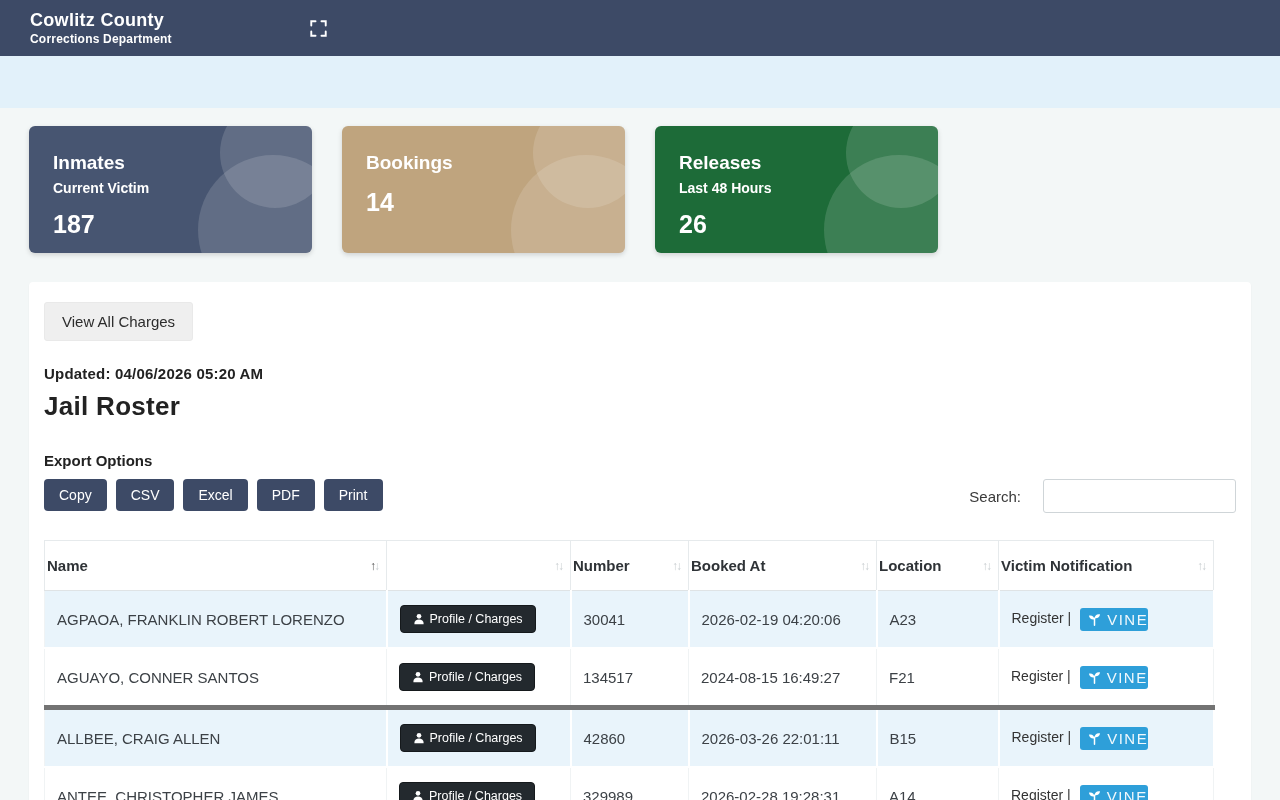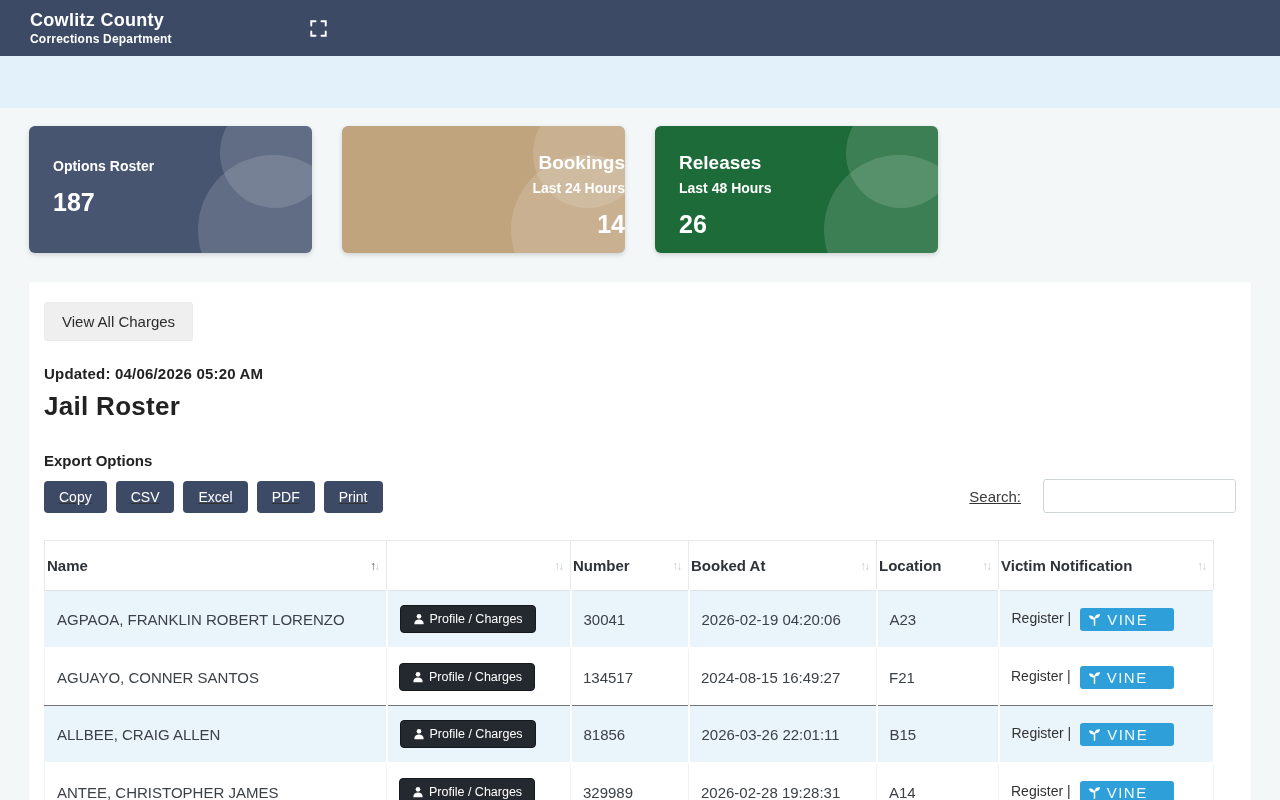--- a/index.html
+++ b/index.html
@@ -16,65 +16,65 @@
   .brand-title{color:#fff;font-size:18px;font-weight:700;letter-spacing:.3px;line-height:1.2;}
   .brand-sub{color:#fff;font-size:12px;font-weight:700;letter-spacing:.2px;}
   .expand-btn{margin-left:110px;cursor:pointer;display:flex;align-items:center;}
   .hero-band{height:52px;background:var(--band-bg);}
 
   
   .stats{display:flex;gap:30px;padding:18px 29px 0 29px;}
   .stat-card{position:relative;width:283px;height:127px;border-radius:6px;overflow:hidden;
     padding:26px 0 0 24px;color:#fff;box-shadow:0 2px 5px rgba(0,0,0,.15);}
   .stat-card.c0{background:var(--card-inmates);}
-  .stat-card.c1{background:var(--card-bookings);text-align:right;}
+  .stat-card.c1{background:var(--card-bookings);}
   .stat-card.c2{background:var(--card-releases);}
   .bubble{position:absolute;border-radius:50%;background:rgba(255,255,255,.14);}
   .bubble.b1{width:110px;height:110px;right:-18px;top:-28px;}
   .bubble.b2{width:150px;height:150px;right:-36px;bottom:-52px;}
   .stat-title{font-size:19px;font-weight:700;}
   .stat-sub{font-size:14px;font-weight:700;margin-top:6px;}
   .stat-value{font-size:25px;font-weight:700;margin-top:14px;}
 
   
   .panel{background:#fff;margin:29px;border-radius:4px;min-height:520px;
     padding:20px 15px 20px 15px;box-shadow:0 1px 2px rgba(0,0,0,.05);}
   .view-all{display:inline-block;background:#efefef;border:1px solid #e9e9e9;border-radius:3px;
     font-family:inherit;font-size:15px;color:#2c2c2c;padding:10px 17px;cursor:pointer;}
   .updated{font-size:15px;font-weight:700;color:#222;margin-top:24px;letter-spacing:.2px;}
   .page-title{font-size:26px;font-weight:700;color:#222;margin-top:9px;letter-spacing:.3px;}
   .export-label{font-size:15px;font-weight:700;color:#222;margin-top:30px;}
-  .toolbar{display:flex;justify-content:space-between;align-items:flex-end;margin-top:10px;text-decoration:underline;}
+  .toolbar{display:flex;justify-content:space-between;align-items:flex-start;margin-top:10px;}
   .export-group{display:flex;gap:9px;}
   .export-btn{background:var(--export-btn);color:#fff;border:none;border-radius:4px;
     font-family:inherit;font-size:14px;padding:8px 15px;cursor:pointer;}
   .search-wrap{display:flex;align-items:center;gap:22px;padding-bottom:0;}
   .search-wrap label{font-size:15px;color:#3a3a3a;}
   .search-wrap input{width:193px;height:34px;border:1px solid #cfd5d8;border-radius:3px;
     font-family:inherit;font-size:14px;padding:0 8px;outline:none;background:#fff;}
 
   
   table{border-collapse:collapse;table-layout:fixed;width:1169px;margin-top:27px;}
   thead th{border-top:1px solid #e6eaec;border-bottom:1px solid #dfe3e5;border-right:1px solid #e6eaec;
     text-align:left;font-size:15px;font-weight:600;color:#2f3337;padding:16px 2px;position:relative;cursor:pointer;}
   thead th:first-child{border-left:1px solid #e6eaec;}
   .sort{position:absolute;right:8px;top:50%;transform:translateY(-50%);font-size:12px;letter-spacing:-2px;color:#c9ced1;font-style:normal;}
   .sort .up,.sort .dn{font-style:normal;}
   th.sorted .sort .up{color:#555;}
-  tbody td{font-size:15px;color:#3c4146;padding:14px 12px;border-bottom:1px solid #737373;border-right:1px solid #f0f3f4;height:55px;}
+  tbody td{font-size:15px;color:#3c4146;padding:14px 12px;border-bottom:5px solid #737373;border-right:1px solid #f0f3f4;height:55px;}
   tbody td:first-child{border-left:1px solid #f0f3f4;}
   tbody tr.odd{background:var(--stripe);}
   tbody tr.odd td{border-right:2px solid #fff;border-bottom:2px solid #fff;}
 
   .profile-btn{display:inline-flex;align-items:center;gap:5px;background:var(--profile-btn);
     color:#fff;border:1px solid #15191c;border-radius:4px;font-family:inherit;font-size:12.5px;
     padding:6px 12px;cursor:pointer;white-space:nowrap;}
   .register-link{font-size:14px;font-weight:400;color:#333;text-decoration:none;cursor:pointer;}
   .vine-badge{display:inline-flex;align-items:center;gap:5px;background:var(--vine-blue);
-    border-radius:3px;padding:3px 26px 3px 7px;margin-left:9px;cursor:pointer;text-decoration:none;vertical-align:middle;}
+    border-radius:3px;padding:3px 0 3px 7px;margin-left:9px;cursor:pointer;text-decoration:none;vertical-align:middle;}
   .vine-text{color:rgba(255,255,255,.93);font-size:15px;letter-spacing:1.5px;font-weight:400;}
 </style>
 </head>
 <body>
 
 <header class="topbar">
   <div class="brand">
     <div class="brand-title">Cowlitz County</div>
     <div class="brand-sub">Corrections Department</div>
   </div>
@@ -87,28 +87,28 @@
     </svg>
   </span>
 </header>
 
 <div class="hero-band"></div>
 
 <div class="stats">
   <div class="stat-card c0">
     <span class="bubble b1"></span>
     <span class="bubble b2"></span>
-    <div class="stat-sub">Options Roster</div>
+    <div class="stat-title">Inmates</div>
+    <div class="stat-sub">Current Victim</div>
     <div class="stat-value">187</div>
   </div>
   <div class="stat-card c1">
     <span class="bubble b1"></span>
     <span class="bubble b2"></span>
     <div class="stat-title">Bookings</div>
-    <div class="stat-sub">Last 24 Hours</div>
     <div class="stat-value">14</div>
   </div>
   <div class="stat-card c2">
     <span class="bubble b1"></span>
     <span class="bubble b2"></span>
     <div class="stat-title">Releases</div>
     <div class="stat-sub">Last 48 Hours</div>
     <div class="stat-value">26</div>
   </div>
 </div>
@@ -197,21 +197,21 @@
       </tr>
       <tr class="odd">
         <td>ALLBEE, CRAIG ALLEN</td>
         <td><button class="profile-btn">
               <svg width="12" height="12" viewBox="0 0 16 16" fill="#fff">
                 <circle cx="8" cy="4.4" r="3.1"></circle>
                 <path d="M8 8.6c-3.4 0-6.1 2.1-6.1 4.7V15h12.2v-1.7c0-2.6-2.7-4.7-6.1-4.7z"></path>
               </svg>
               <span>Profile / Charges</span>
             </button></td>
-        <td>81856</td>
+        <td>42860</td>
         <td>2026-03-26 22:01:11</td>
         <td>B15</td>
         <td><a class="register-link">Register |</a><a class="vine-badge">
               <svg width="15" height="15" viewBox="0 0 24 24" fill="none" stroke="#fff" stroke-width="2.4" stroke-linecap="round">
                 <path d="M12 21 V10"></path>
                 <path d="M12 12 C7 13 4 10 3 6 C8 5 11 7 12 12 Z" fill="#fff" stroke="none"></path>
                 <path d="M12 10 C17 11 20 8 21 4 C16 3 13 5 12 10 Z" fill="#fff" stroke="none"></path>
               </svg>
               <span class="vine-text">VINE</span>
             </a></td>

